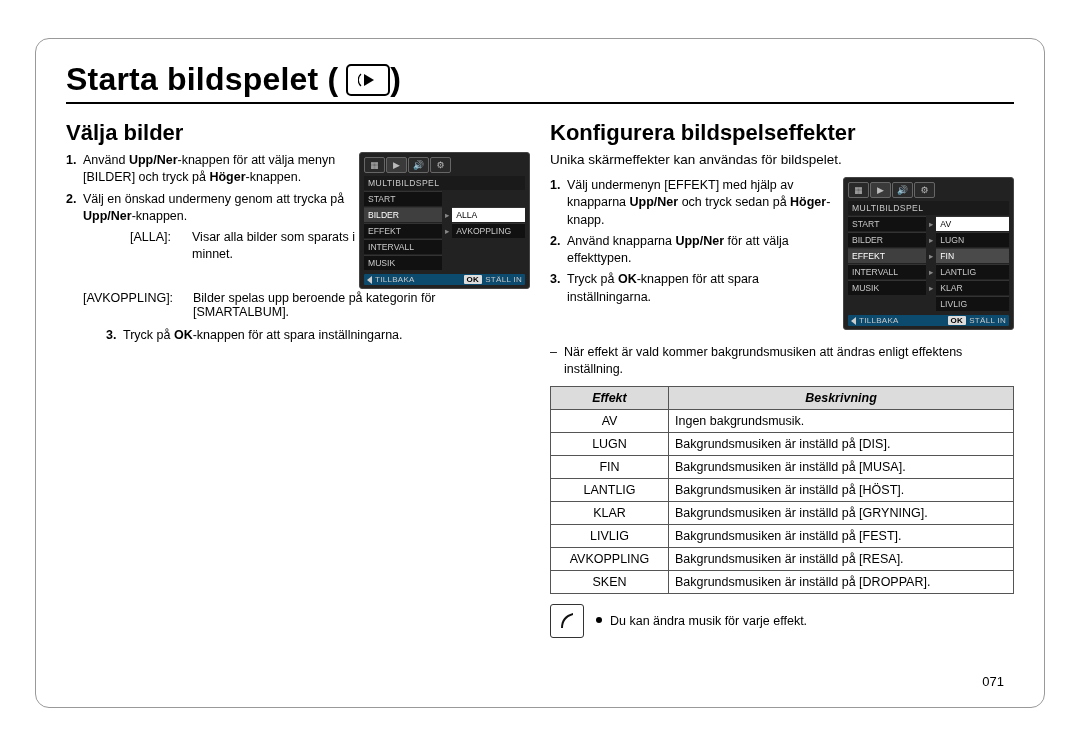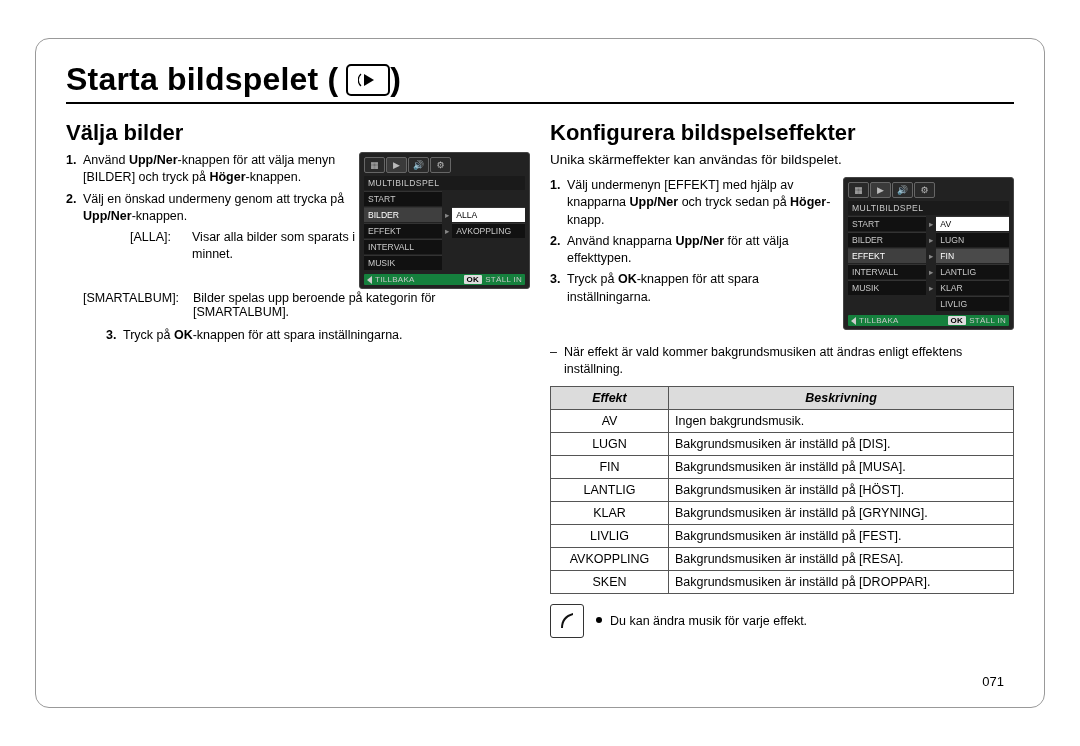--- a/index.html
+++ b/index.html
@@ -31,21 +31,21 @@
   .lcd-tab.active{background:#3a3a3a;}
   .lcd-title{background:#1a1a1a;padding:2px 4px;border-radius:1px;letter-spacing:.4px;}
   .lcd-row{display:flex;margin-top:1px;}
   .lcd-left{flex:0 0 70px;background:#111;padding:2px 4px;border-top:1px solid #333;}
   .lcd-left.active{background:#3f3f3f;color:#fff;}
   .lcd-sub{flex:1;display:flex;align-items:center;}
   .lcd-sub .arrow{color:#888;margin:0 3px;}
   .lcd-sub .val{flex:1;background:#111;padding:2px 4px;border-top:1px solid #333;}
   .lcd-sub .val.hi{background:#4a4a4a;color:#fff;}
   .lcd-sub .val.sel{background:#fff;color:#000;}
-  .lcd-foot{display:flex;justify-content:space-between;align-items:center;margin-top:4px;padding:1px 3px;background:#15803d;border-radius:1px;}
+  .lcd-foot{display:flex;justify-content:space-between;align-items:center;margin-top:4px;padding:1px 3px;background:#0c4a6e;border-radius:1px;}
   .lcd-foot span{display:flex;align-items:center;gap:3px;font-size:8px;letter-spacing:.3px;}
   .tri{width:0;height:0;display:inline-block;}
   .tri.l{border-top:4px solid transparent;border-bottom:4px solid transparent;border-right:5px solid #ccc;}
   .okbox{background:#ddd;color:#000;padding:0 3px;border-radius:1px;font-size:7px;font-weight:bold;}
   
   .note{display:flex;font-size:12.5px;margin-top:14px;line-height:1.35;}
   .note .dash{flex:0 0 14px;}
   
   table.fx{width:100%;border-collapse:collapse;margin-top:8px;font-size:12.5px;}
   table.fx th,table.fx td{border:1px solid #555;padding:4px 6px;text-align:left;}
@@ -145,21 +145,21 @@
               <span>
                   <span class="okbox">OK</span>
                   <span>STÄLL IN</span>
                 </span>
             </div>
           </div>
         </div>
       </div>
 
       <div class="kv" style="margin-left:17px;margin-top:2px;font-size:12.5px;">
-        <div class="k">[SMARTALBUM]:</div>
+        <div class="k">[AVKOPPLING]:</div>
         <div class="v">Bilder spelas upp beroende på kategorin för [SMARTALBUM].</div>
       </div>
 
       <ol class="body-text" style="margin-top:8px;">
         <li>
           <span class="num">3.</span>
           <span>
             <span>Tryck på </span><b>OK</b><span>-knappen för att spara inställningarna.</span>
           </span>
         </li>

